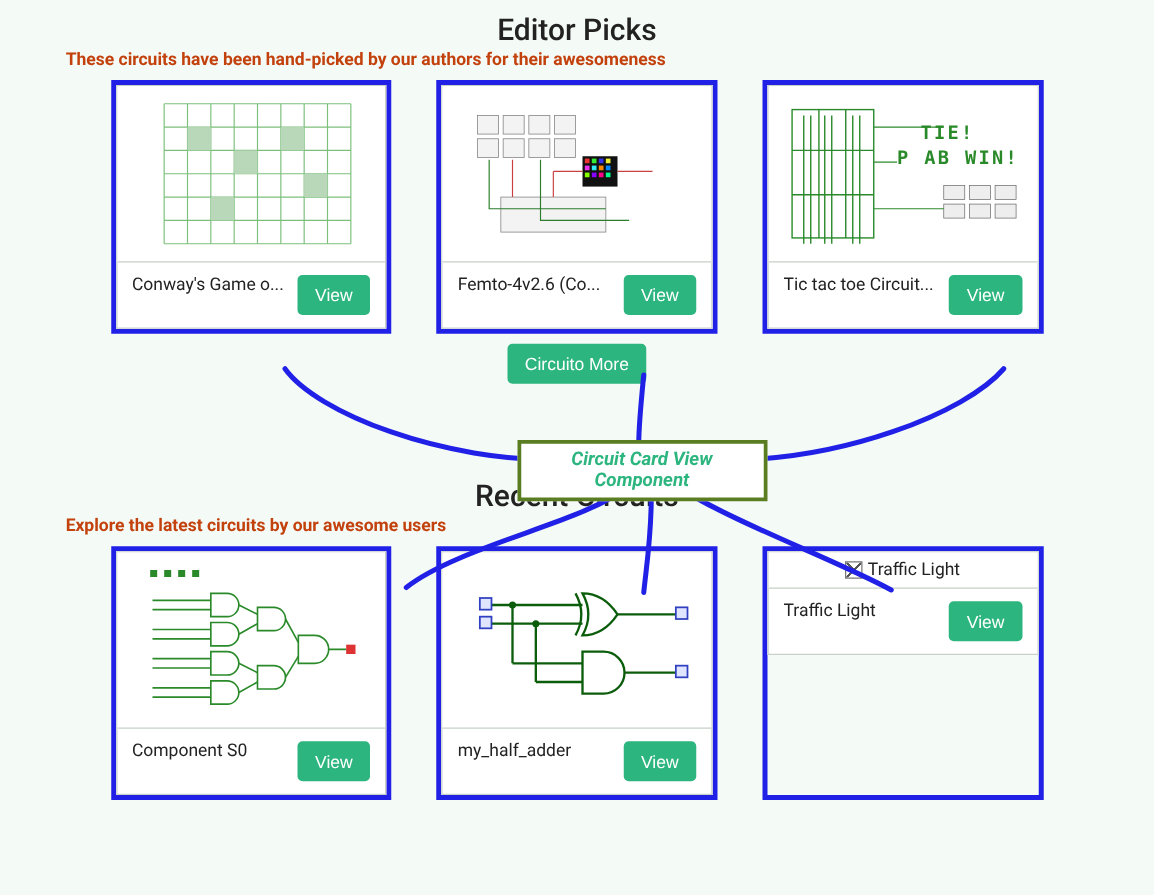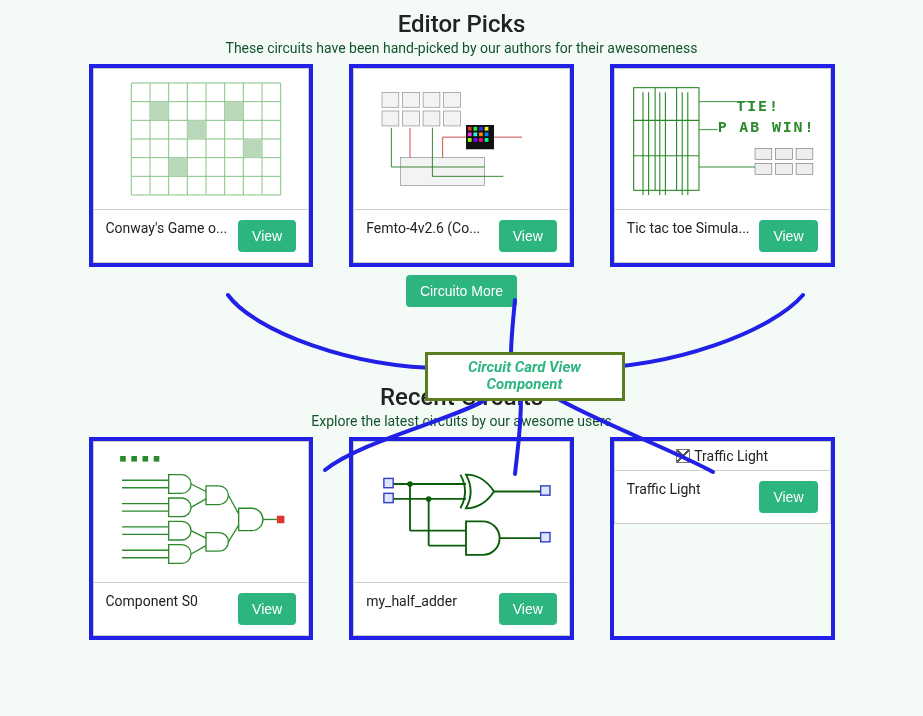--- a/index.html
+++ b/index.html
@@ -26,24 +26,24 @@
     box-sizing: border-box;
   }
   .section-title {
     text-align: center;
     font-size: 24px;
     font-weight: 500;
     margin: 4px 0 2px 0;
     color: #222;
   }
   .section-sub {
-    text-align: center;
     font-size: 14px;
-    color: #14532d;
+    color: #c2410c;
     margin-bottom: 8px;
+    font-weight: bold;
   }
   .card-row {
     display: flex;
     justify-content: center;
     gap: 36px;
     padding: 0 36px;
   }
   .group-outline {
     border: 4px solid var(--outline);
     box-sizing: border-box;
@@ -89,21 +89,21 @@
     font-size: 14px;
     padding: 8px 14px;
     cursor: pointer;
   }
   .explore-wrap {
     text-align: center;
     margin: 8px 0 4px 0;
   }
   .component-label {
     position: absolute;
-    left: 372px;
+    left: 361px;
     top: 352px;
     width: 200px;
     border: 3px solid var(--olive);
     background: #fff;
     text-align: center;
     padding: 4px 6px;
     box-sizing: border-box;
   }
   .component-label span {
     color: var(--accent);
@@ -284,21 +284,21 @@
                 <rect x="194" y="96" width="18" height="12"></rect>
             </g>
             <g stroke="#2a8a2a" stroke-width="1" fill="none">
               <path d="M90 30 H150"></path>
                 <path d="M90 60 H110"></path>
                 <path d="M90 100 H150"></path>
             </g>
           </svg>
         </div>
         <div class="card-footer">
-          <span class="card-title">Tic tac toe Simula...</span>
+          <span class="card-title">Tic tac toe Circuit...</span>
           <button class="btn">View</button>
         </div>
       </div>
     </div>
 
   </div>
 
   <div class="explore-wrap">
     <button class="btn">Circuito More</button>
   </div>

